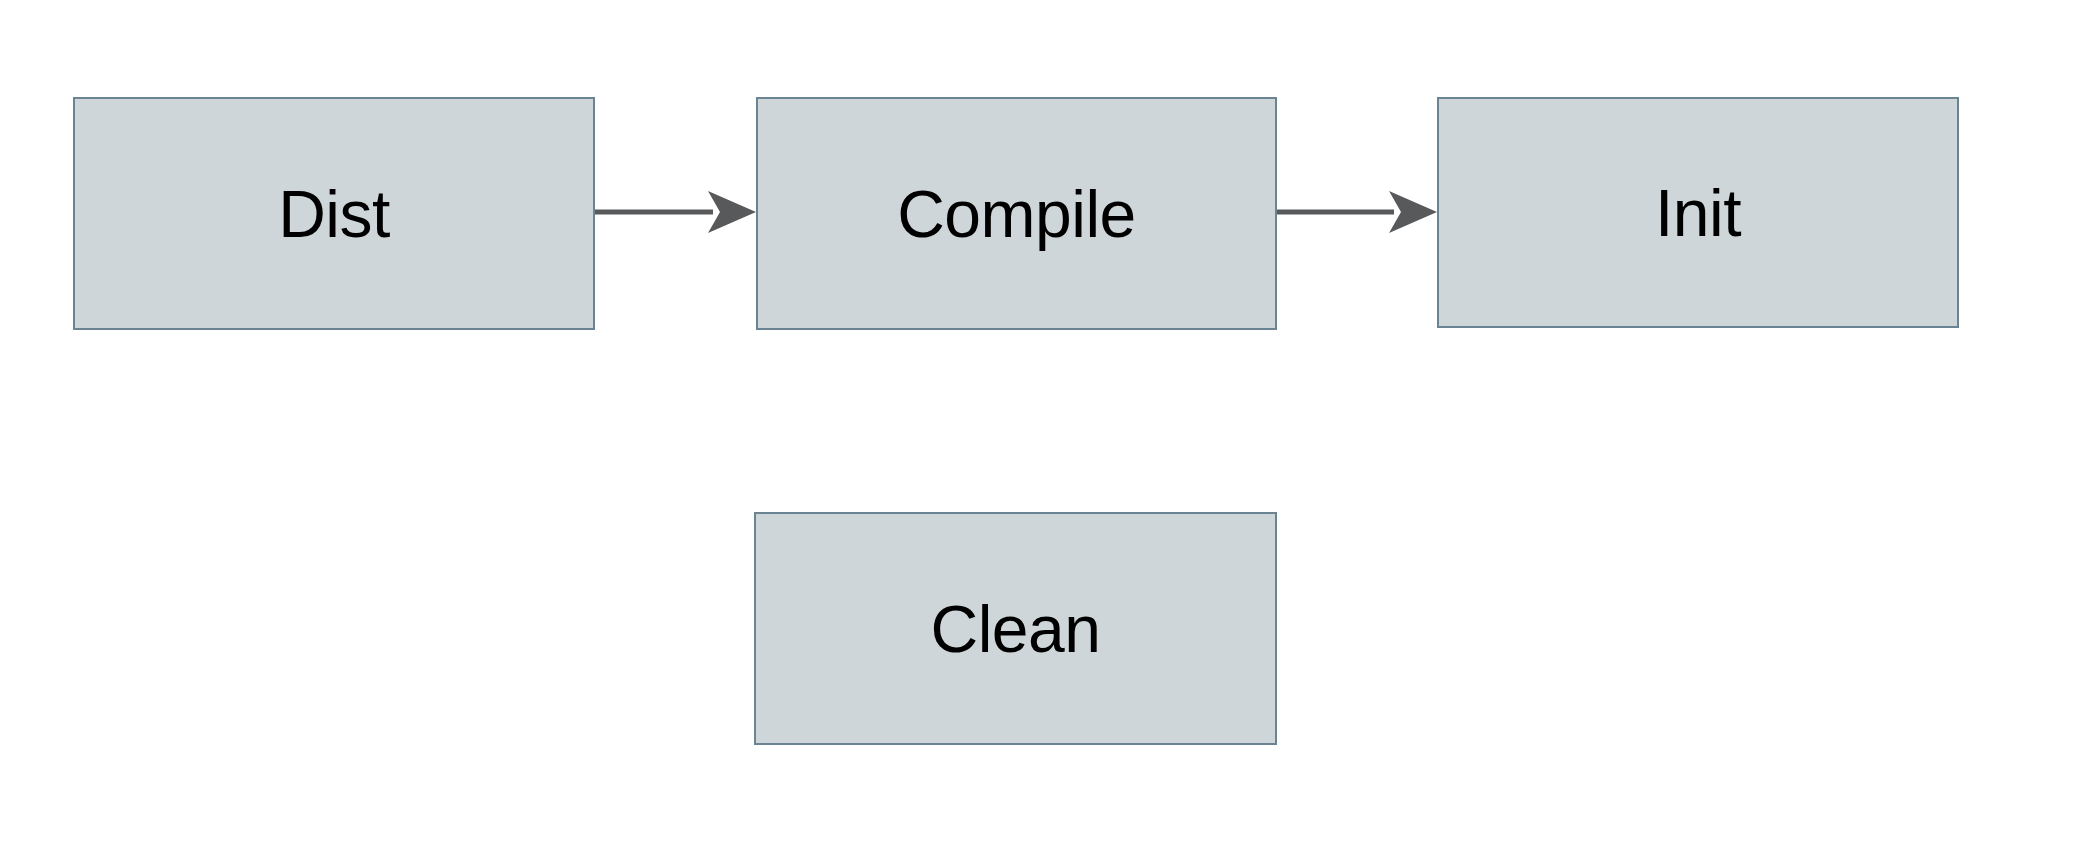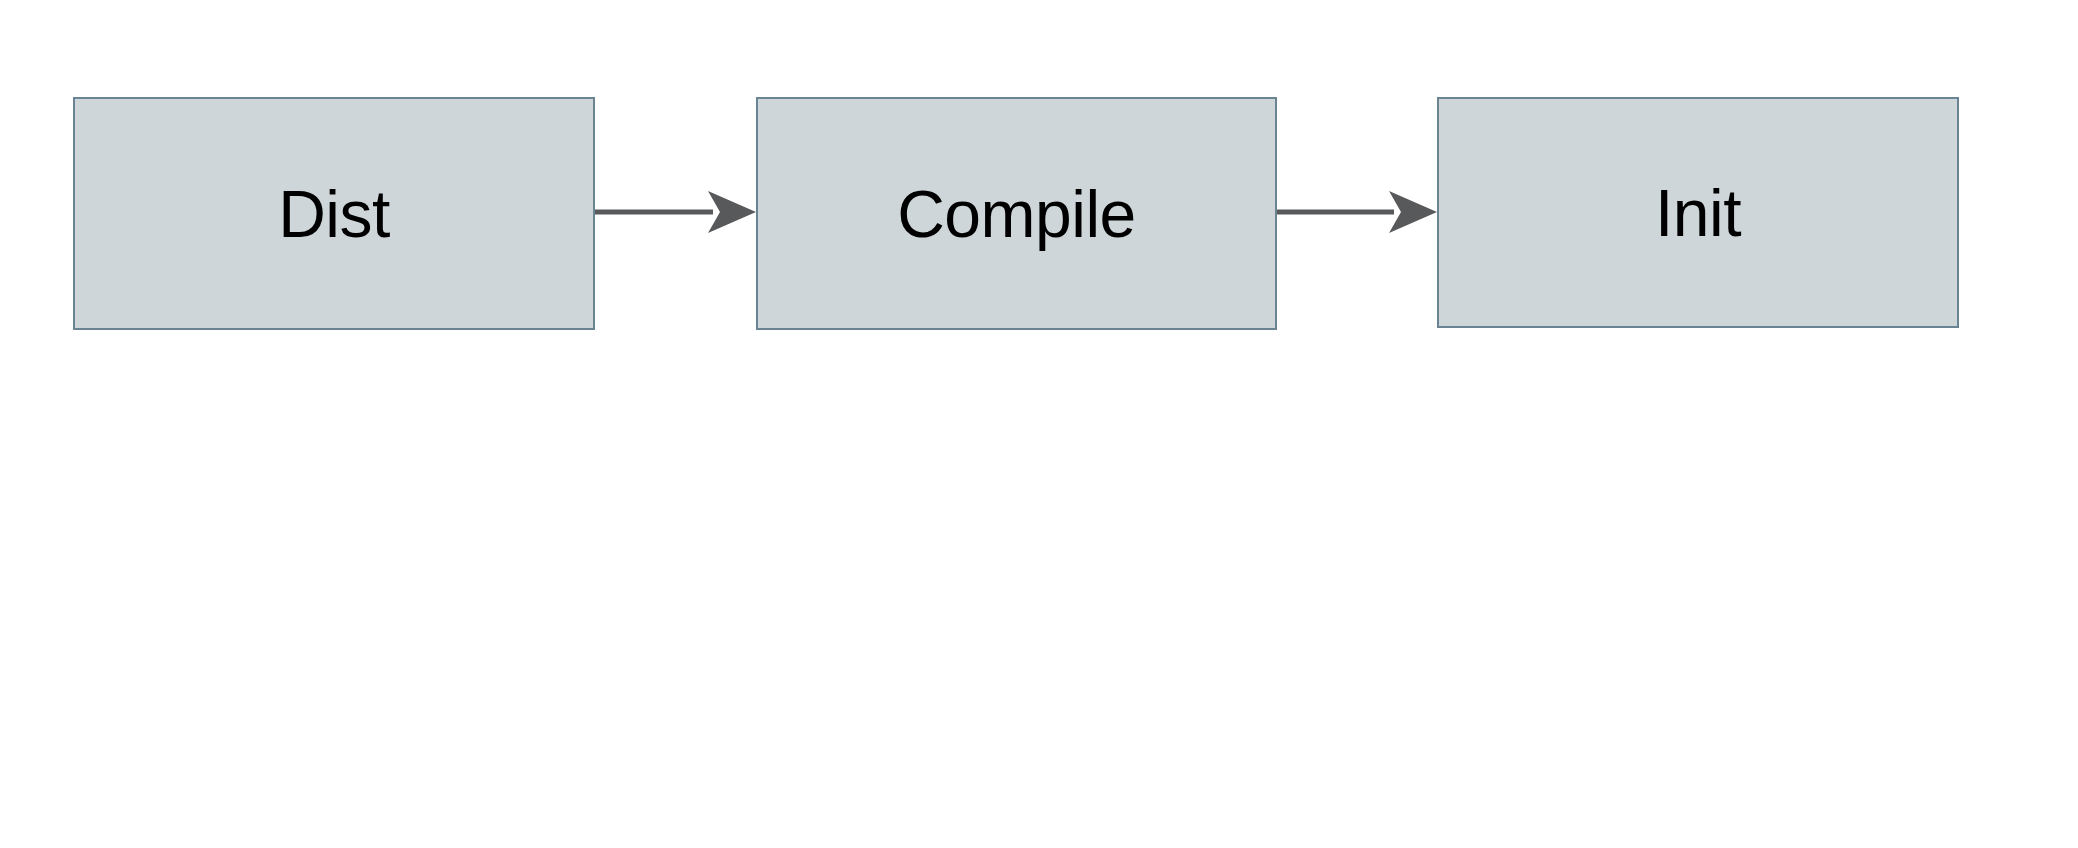--- a/index.html
+++ b/index.html
@@ -68,14 +68,17 @@
   </div>
 
   <div class="node" id="node-2" style="left: 1437px; top: 97px; width: 522px; height: 231px; background: rgb(206, 214, 217); border-color: rgb(107, 132, 148); border-width: 2px;">
     <span class="node-label" style="font-size: 66px; color: rgb(0, 0, 0);">Init</span>
   </div>
 
   <div class="node" id="node-1" style="left: 756px; top: 97px; width: 521px; height: 233px; background: rgb(206, 214, 217); border-color: rgb(107, 132, 148); border-width: 2px;">
     <span class="node-label" style="font-size: 66px; color: rgb(0, 0, 0);">Compile</span>
   </div>
 
+  <div class="node" id="node-3" style="left: 754px; top: 512px; width: 523px; height: 233px; background: rgb(206, 214, 217); border-color: rgb(107, 132, 148); border-width: 2px;">
+    <span class="node-label" style="font-size: 66px; color: rgb(0, 0, 0);">Clean</span>
+  </div>
 
 </div>
 
 </body></html>

